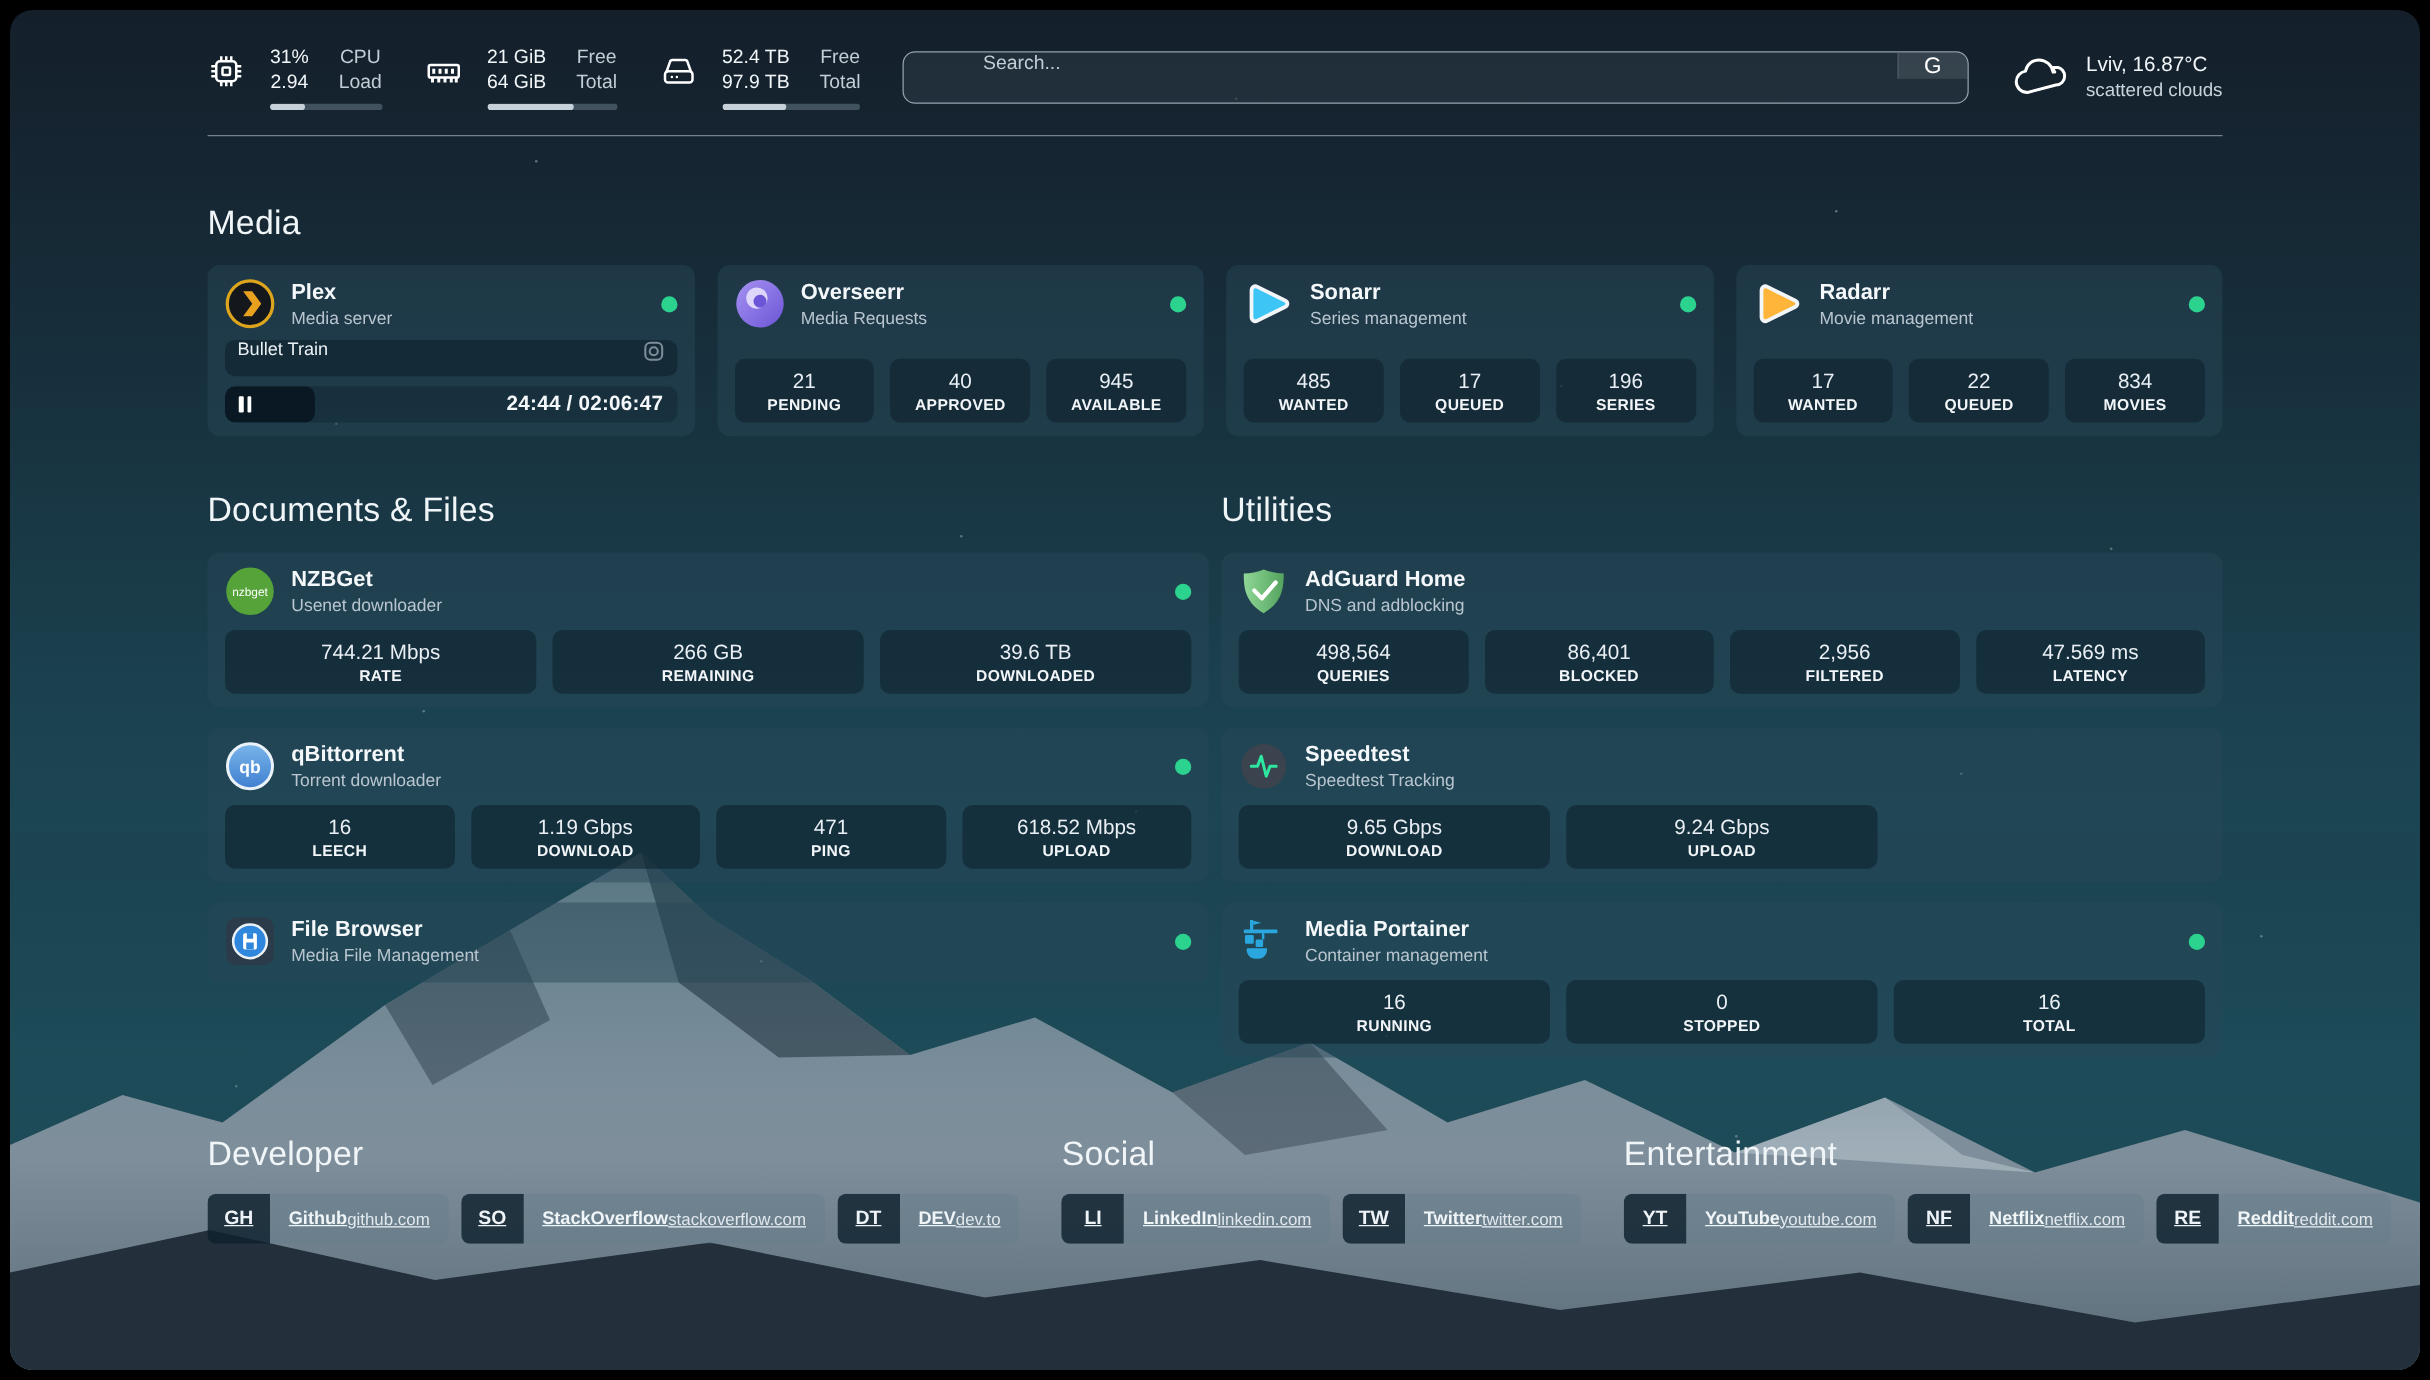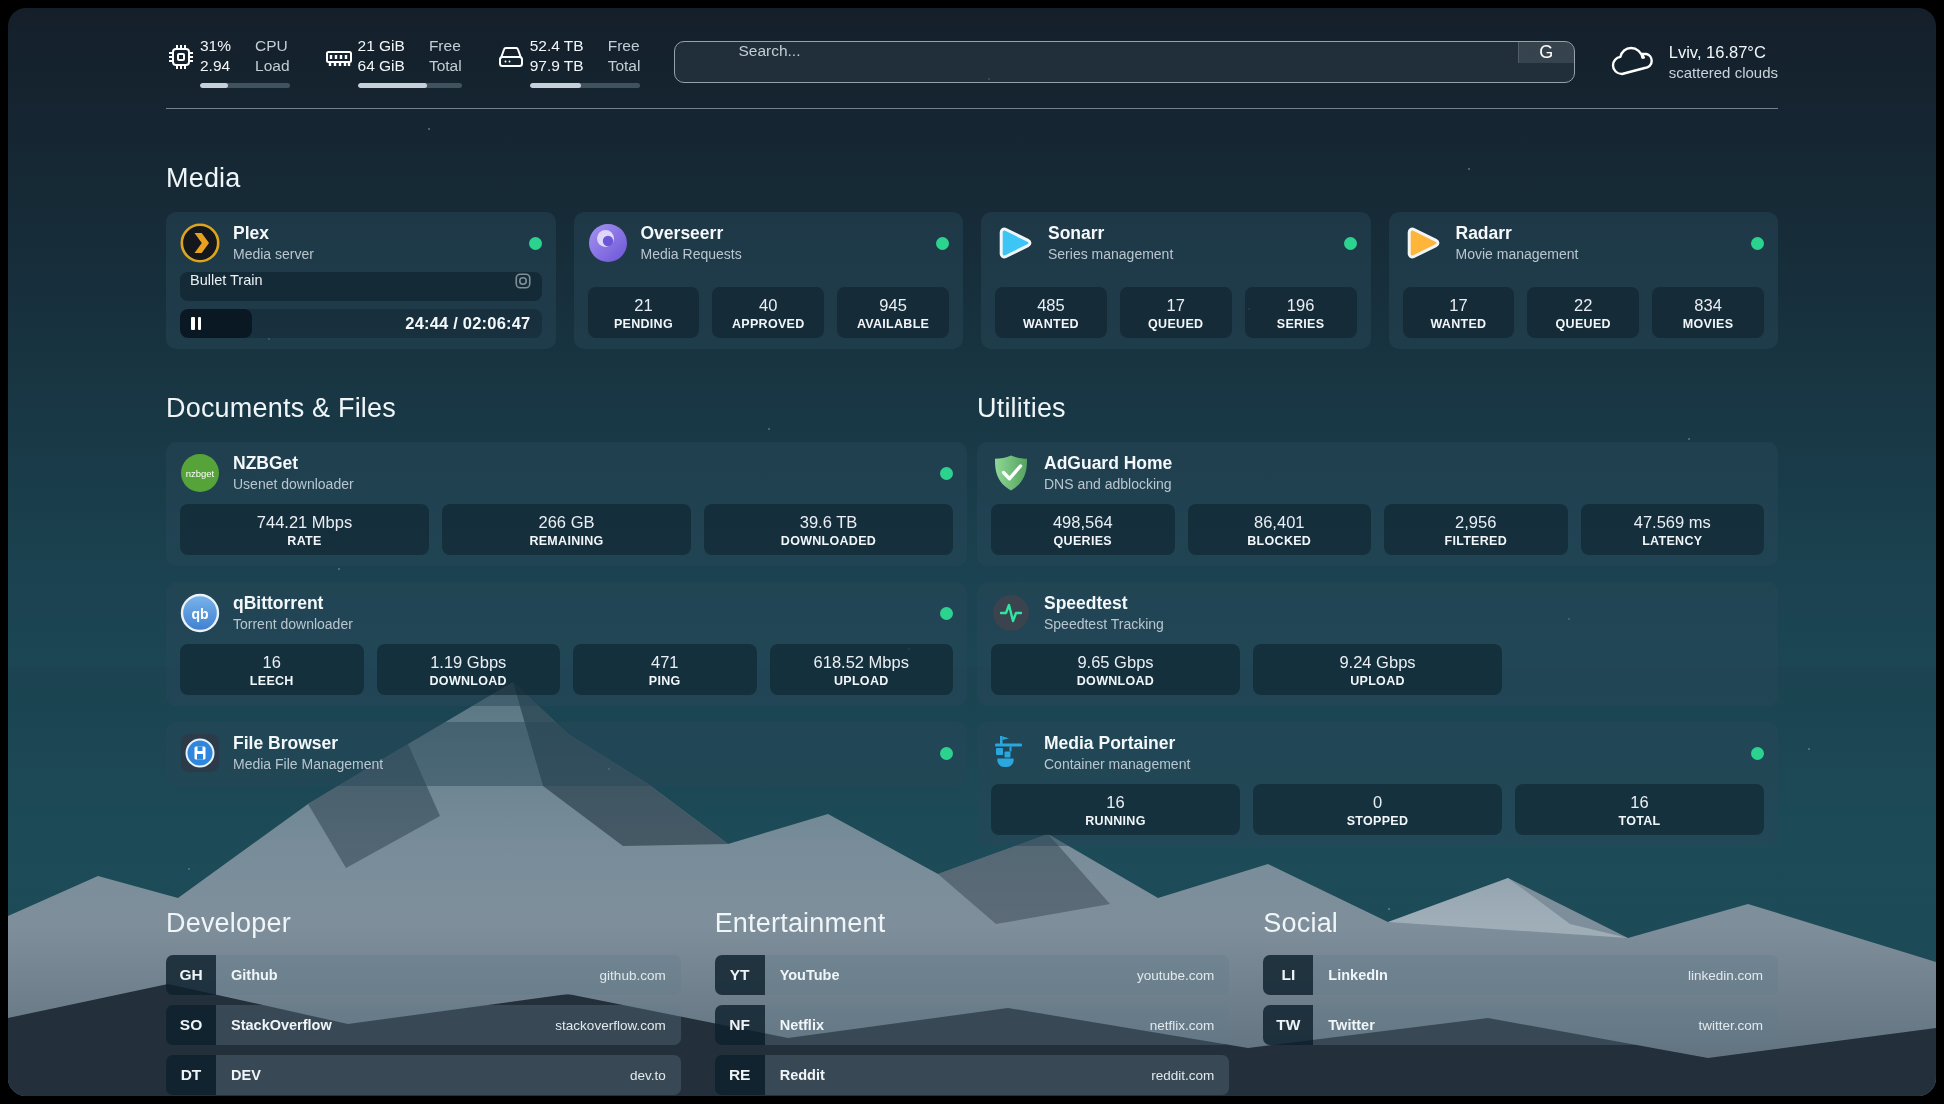--- a/index.html
+++ b/index.html
@@ -21,21 +21,21 @@
       900px 640px rgba(255,255,255,.3), 1560px 610px rgba(255,255,255,.35),
       600px 760px rgba(255,255,255,.3), 1100px 820px rgba(255,255,255,.3),
       1800px 740px rgba(255,255,255,.3), 180px 860px rgba(255,255,255,.25),
       1380px 900px rgba(255,255,255,.3);
   }
   .content { position:relative; z-index:1; }
 
   
   .topbar { display:flex; align-items:center; gap:34px; padding:28px 158px 20px; }
   .topbar-rule { height:1px; background:rgba(195,206,216,.55); margin:0 158px; }
-  .res { display:flex; align-items:flex-start; gap:4px; }
+  .res { display:flex; align-items:flex-start; gap:20px;text-align:center; }
   .res-icon { width:30px; height:30px; margin-top:6px; flex:none; }
   .res-rows { display:flex; gap:24px; }
   .res-col { display:flex; flex-direction:column; font-size:15.5px; line-height:20px; }
   .res-col.vals { color:#f2f6f9; }
   .res-col.labs { color:#c3cdd5; }
   .res-bar { height:5px; border-radius:3px; background:rgba(120,140,155,.45); margin-top:7px; overflow:hidden; }
   .res-bar i { display:block; height:100%; background:#c6d0d9; border-radius:3px; }
 
   .search { flex:1; height:42px; border:1px solid #94a2ad; border-radius:10px; display:flex;
     background:rgba(42,58,70,.55); overflow:hidden; align-items:flex-start;padding-left:47px; }
@@ -86,21 +86,21 @@
   .player-time { margin-left:auto; position:relative; font-size:16.5px; font-weight:700;
     color:#f4f8fa; padding-right:11px; letter-spacing:.2px; }
 
   .two-col { display:grid; grid-template-columns:1fr 1fr; gap:10px; margin-top:44px; }
   .col-heading { margin-bottom:18px; }
   .col-stack { display:flex; flex-direction:column; gap:16px; }
 
   
   .bm-grid { display:grid; grid-template-columns:1fr 1fr 1fr; gap:34px; margin-top:62px; }
   .bm-heading { margin-bottom:16px; }
-  .bm-list { display:flex; flex-direction:column; gap:10px; }
+  .bm-list { display:flex; flex-direction:row; gap:10px;text-decoration:underline; }
   .bm-row { display:flex; height:40px; border-radius:7px; overflow:hidden; cursor:pointer; }
   .bm-abbr { width:50px; flex:none; background:rgba(14,33,45,.82); display:flex; align-items:center;
     justify-content:center; font-size:15.5px; font-weight:600; color:#eef3f7; }
   .bm-body { flex:1; background:rgba(98,122,137,.35); display:flex; align-items:center; padding:0 15px; }
   .bm-name { font-size:14.5px; font-weight:600; color:#f0f5f8; }
   .bm-url { margin-left:auto; font-size:13.5px; color:#e2e9ee; }
 
   svg { display:block; }
 </style>
 </head>
@@ -557,20 +557,39 @@
             <div class="bm-row">
               <span class="bm-abbr">DT</span>
               <span class="bm-body">
                   <span class="bm-name">DEV</span>
               <span class="bm-url">dev.to</span>
                 </span>
             </div>
           </div>
         </div>
         <div>
+          <div class="sec-heading bm-heading">Social</div>
+          <div class="bm-list">
+            <div class="bm-row">
+              <span class="bm-abbr">LI</span>
+              <span class="bm-body">
+                  <span class="bm-name">LinkedIn</span>
+              <span class="bm-url">linkedin.com</span>
+                </span>
+            </div>
+            <div class="bm-row">
+              <span class="bm-abbr">TW</span>
+              <span class="bm-body">
+                  <span class="bm-name">Twitter</span>
+              <span class="bm-url">twitter.com</span>
+                </span>
+            </div>
+          </div>
+        </div>
+        <div>
           <div class="sec-heading bm-heading">Entertainment</div>
           <div class="bm-list">
             <div class="bm-row">
               <span class="bm-abbr">YT</span>
               <span class="bm-body">
                   <span class="bm-name">YouTube</span>
               <span class="bm-url">youtube.com</span>
                 </span>
             </div>
             <div class="bm-row">
@@ -578,39 +597,20 @@
               <span class="bm-body">
                   <span class="bm-name">Netflix</span>
               <span class="bm-url">netflix.com</span>
                 </span>
             </div>
             <div class="bm-row">
               <span class="bm-abbr">RE</span>
               <span class="bm-body">
                   <span class="bm-name">Reddit</span>
               <span class="bm-url">reddit.com</span>
-                </span>
-            </div>
-          </div>
-        </div>
-        <div>
-          <div class="sec-heading bm-heading">Social</div>
-          <div class="bm-list">
-            <div class="bm-row">
-              <span class="bm-abbr">LI</span>
-              <span class="bm-body">
-                  <span class="bm-name">LinkedIn</span>
-              <span class="bm-url">linkedin.com</span>
-                </span>
-            </div>
-            <div class="bm-row">
-              <span class="bm-abbr">TW</span>
-              <span class="bm-body">
-                  <span class="bm-name">Twitter</span>
-              <span class="bm-url">twitter.com</span>
                 </span>
             </div>
           </div>
         </div>
       </div>
 
     </div>
   </div>
 </div>
 

